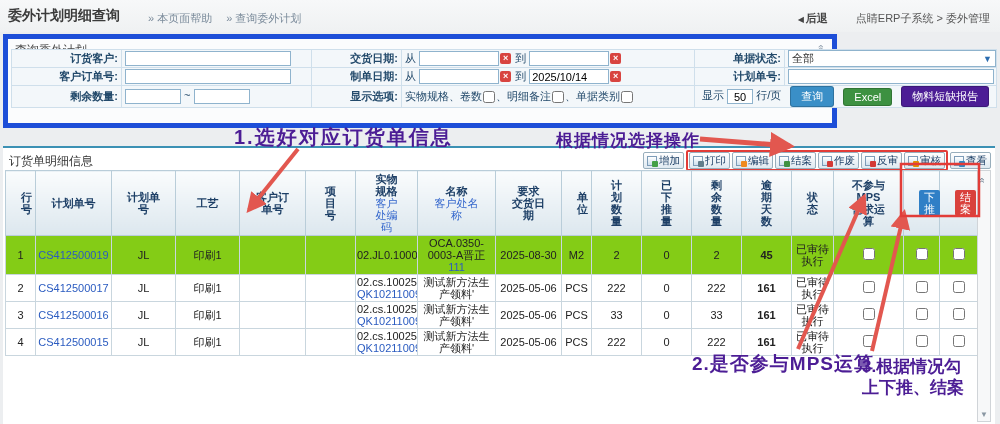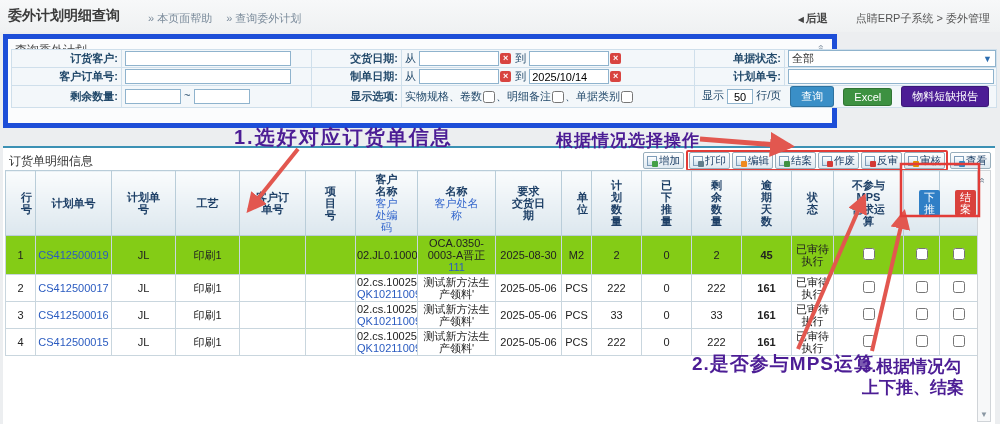--- a/index.html
+++ b/index.html
@@ -253,21 +253,21 @@
           <th>
             <div>工艺</div>
           </th>
           <th>
             <div>客户订单号</div>
           </th>
           <th>
             <div>项目号</div>
           </th>
           <th>
-            <div>客户名称</div>
+            <div>实物规格</div>
             <div class="sublink">客户处编码</div>
           </th>
           <th>
             <div>名称</div>
             <div class="sublink">客户处名称</div>
           </th>
           <th>
             <div>要求</div>
             <div>交货日期</div>
           </th>

